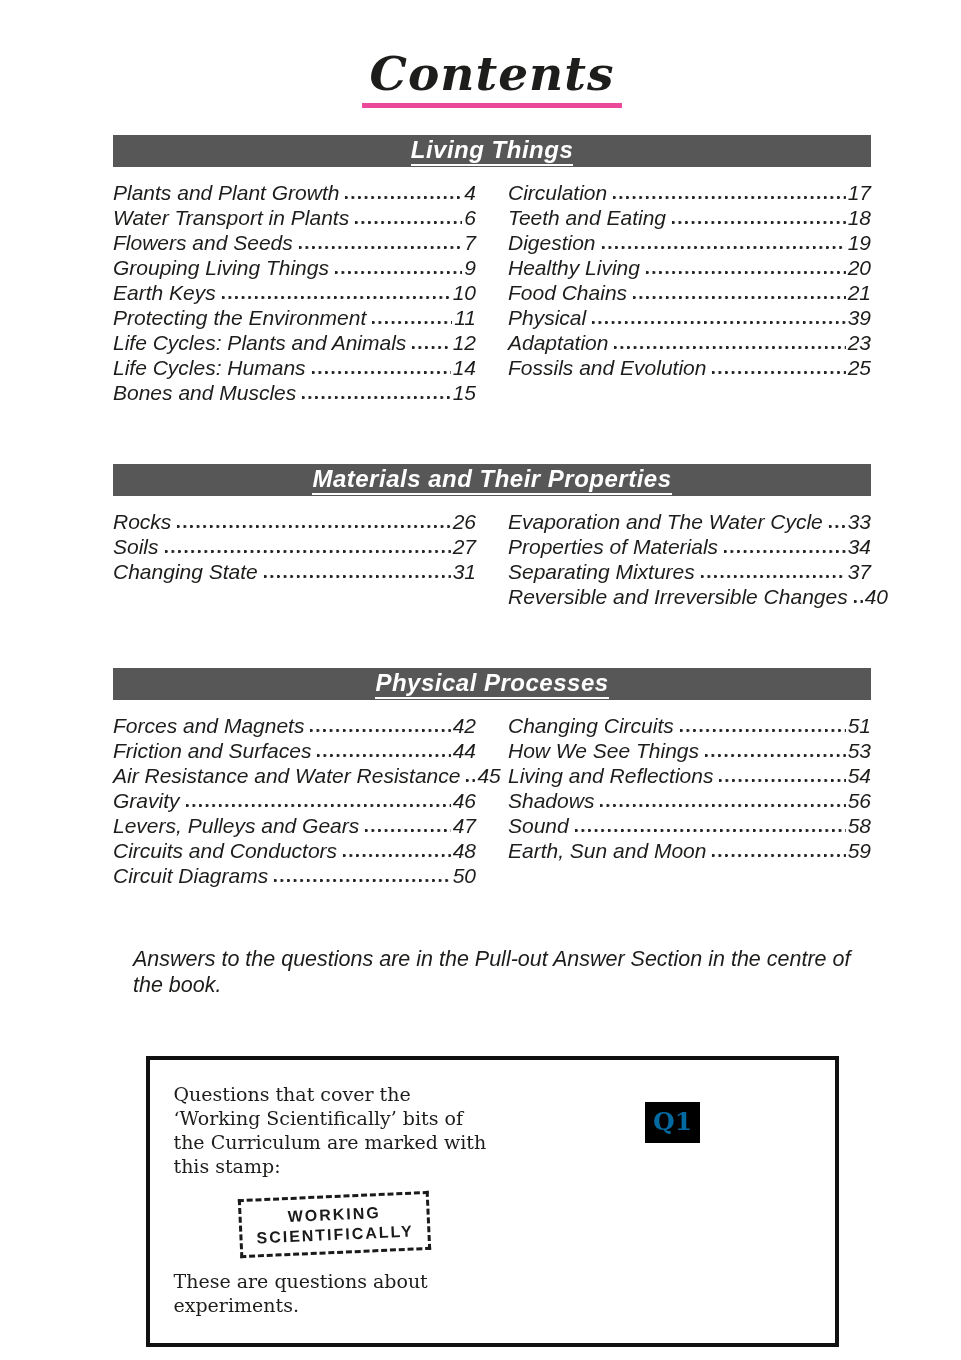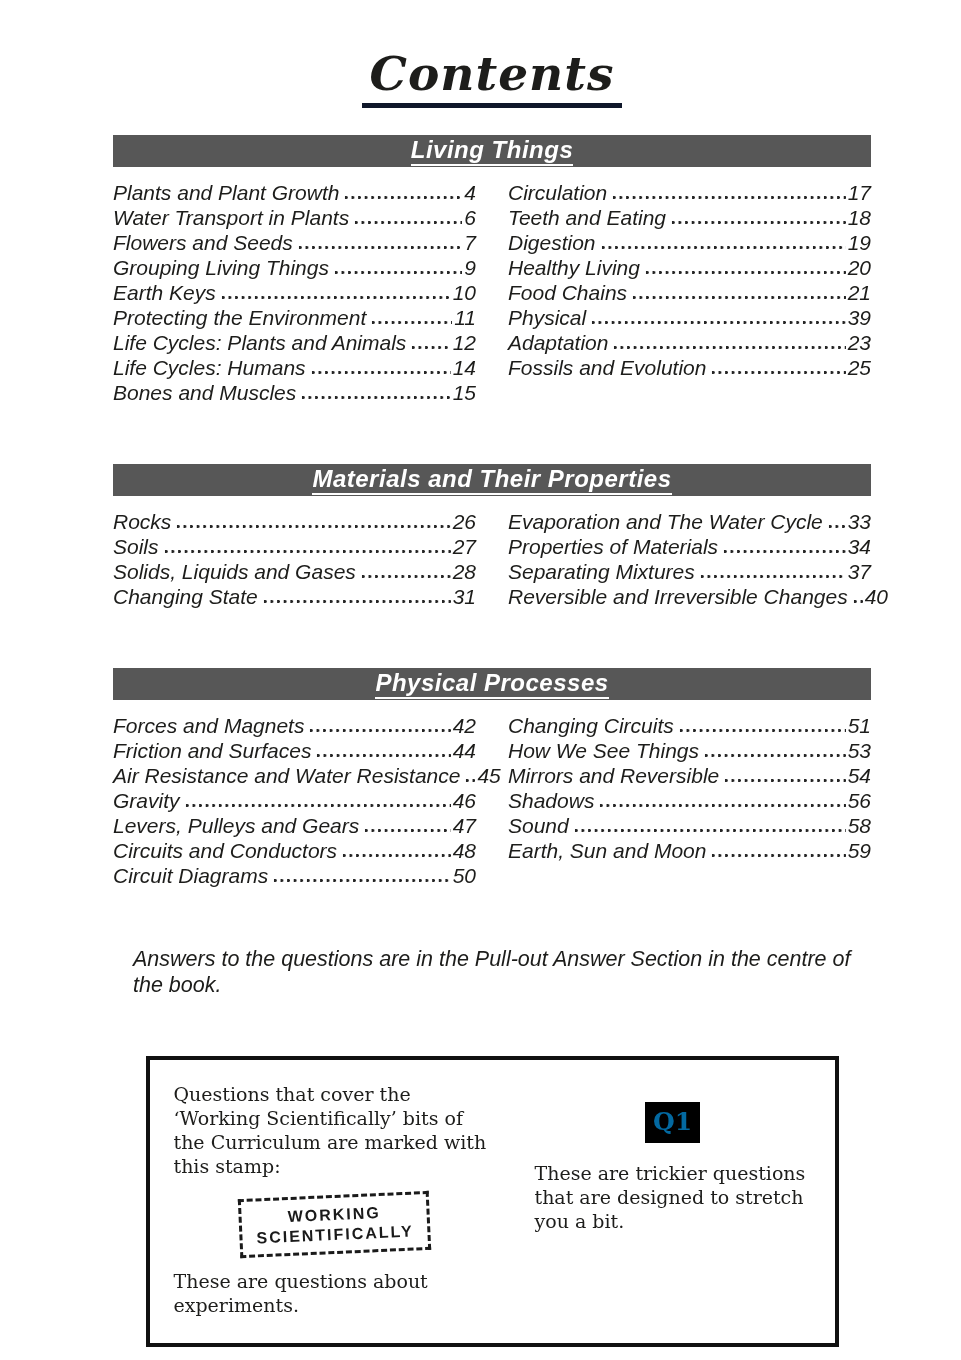--- a/index.html
+++ b/index.html
@@ -14,21 +14,21 @@
   .page { padding: 0 90px 0 113px; }
 
   
   .doc-title-wrap { text-align: center; padding-top: 48px; }
   .doc-title {
     display: inline-block;
     font-family: "DejaVu Serif", serif;
     font-style: italic; font-weight: bold;
     font-size: 47px; line-height: 52px;
     letter-spacing: 1px;
-    border-bottom: 5px solid #0f172a;
+    border-bottom: 5px solid #ec4899;
     padding: 0 8px 3px 8px;
   }
 
   
   .section-bar {
     background: #575757;
     height: 32px;
     display: flex; align-items: center; justify-content: center;
   }
   .section-bar.first { margin-top: 27px; }
@@ -222,25 +222,20 @@
           <span class="entry-label">Rocks</span>
           <span class="dots"></span>
           <span class="entry-page">26</span>
         </li>
         <li class="toc-row">
           <span class="entry-label">Soils</span>
           <span class="dots"></span>
           <span class="entry-page">27</span>
         </li>
         <li class="toc-row">
-          <span class="entry-label">Solids, Liquids and Gases</span>
-          <span class="dots"></span>
-          <span class="entry-page">28</span>
-        </li>
-        <li class="toc-row">
           <span class="entry-label">Changing State</span>
           <span class="dots"></span>
           <span class="entry-page">31</span>
         </li>
       </ul>
     <ul class="col">
         <li class="toc-row">
           <span class="entry-label">Evaporation and The Water Cycle</span>
           <span class="dots"></span>
           <span class="entry-page">33</span>
@@ -309,21 +304,21 @@
           <span class="entry-label">Changing Circuits</span>
           <span class="dots"></span>
           <span class="entry-page">51</span>
         </li>
         <li class="toc-row">
           <span class="entry-label">How We See Things</span>
           <span class="dots"></span>
           <span class="entry-page">53</span>
         </li>
         <li class="toc-row">
-          <span class="entry-label">Mirrors and Reversible</span>
+          <span class="entry-label">Living and Reflections</span>
           <span class="dots"></span>
           <span class="entry-page">54</span>
         </li>
         <li class="toc-row">
           <span class="entry-label">Shadows</span>
           <span class="dots"></span>
           <span class="entry-page">56</span>
         </li>
         <li class="toc-row">
           <span class="entry-label">Sound</span>
@@ -348,17 +343,16 @@
           <span class="stamp-line" style="display:block">WORKING</span>
           <span class="stamp-line" style="display:block">SCIENTIFICALLY</span>
         </span>
       </div>
       <p class="info-caption">These are questions about experiments.</p>
     </div>
     <div class="info-col-right">
       <div class="badge-wrap">
         <span class="challenge-badge">Q1</span>
       </div>
-      <p class="info-caption">These are trickier questions that are designed to stretch you a bit.</p>
     </div>
   </div>
 
 </div>
 
 </body></html>

